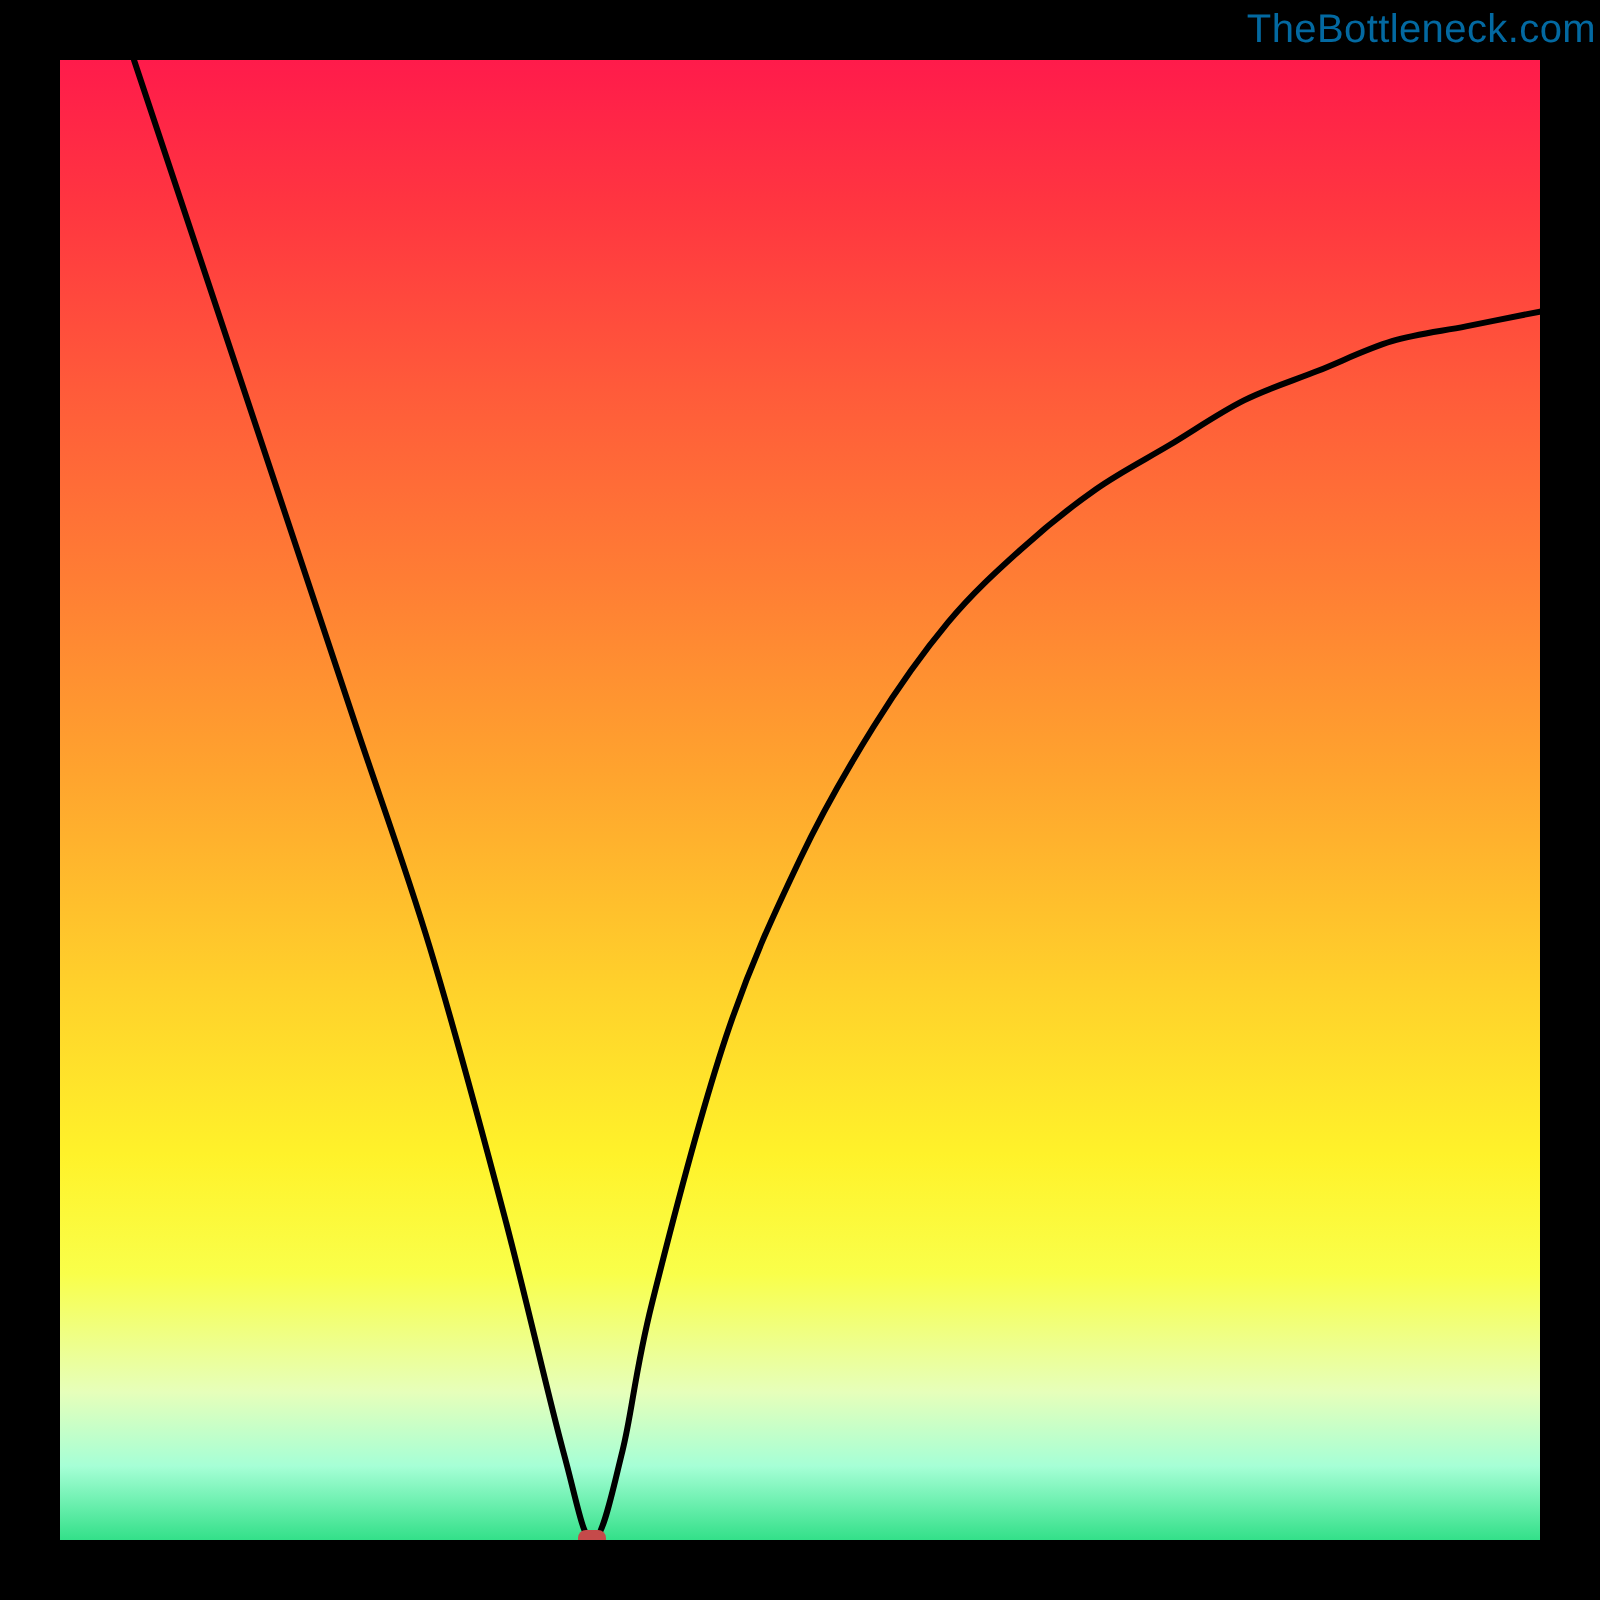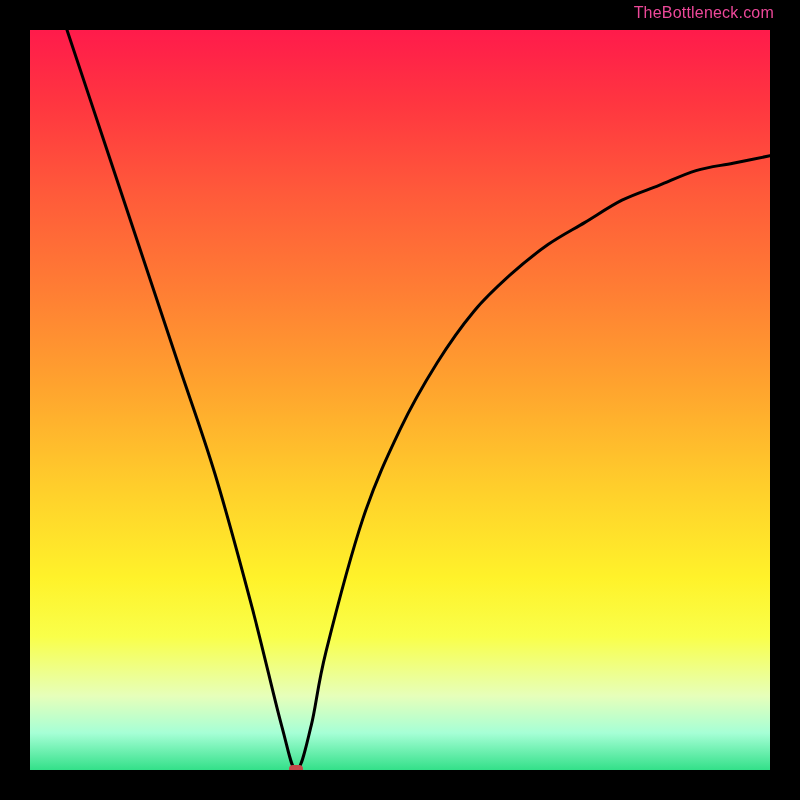--- a/index.html
+++ b/index.html
@@ -34,23 +34,23 @@
       #fff22a 74%,
       #f9ff4a 82%,
       #e6ffba 90%,
       #a6ffd6 95%,
       #33e089 100%
     );
   }
   .watermark {
     position: absolute;
     top: 4px;
-    right: 26px;
-    color: #ec4899;
-    font-size: 16px;
+    right: 2px;
+    color: #0369a1;
+    font-size: 20px;
     font-weight: 500;
     letter-spacing: 0.2px;
     z-index: 5;
   }
   svg.curve {
     position: absolute;
     left: 0;
     top: 0;
     width: 740px;
     height: 740px;

